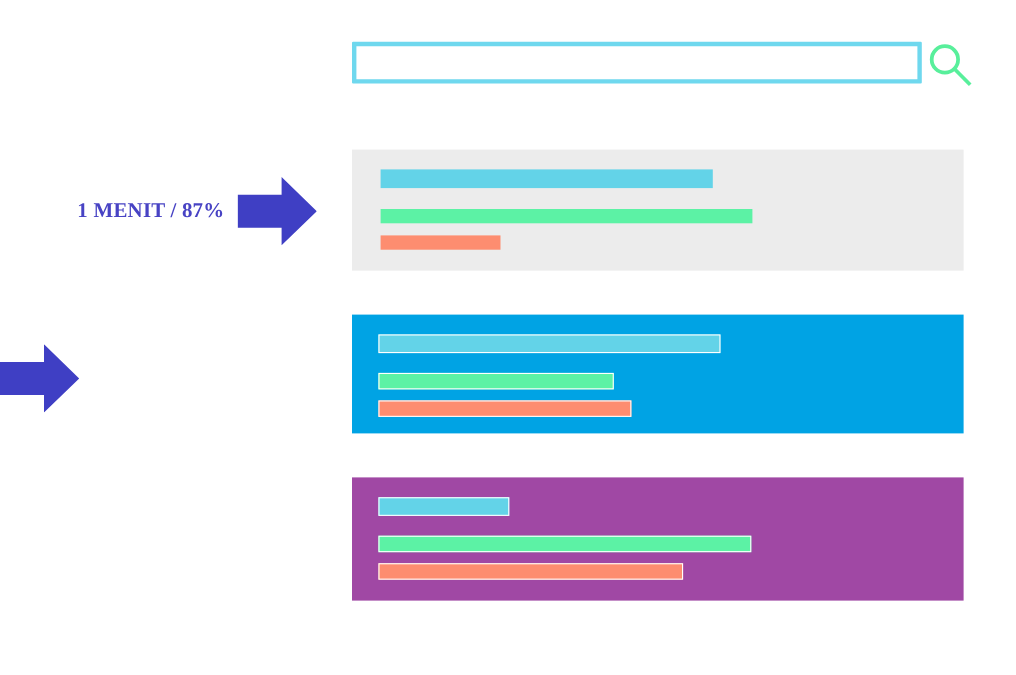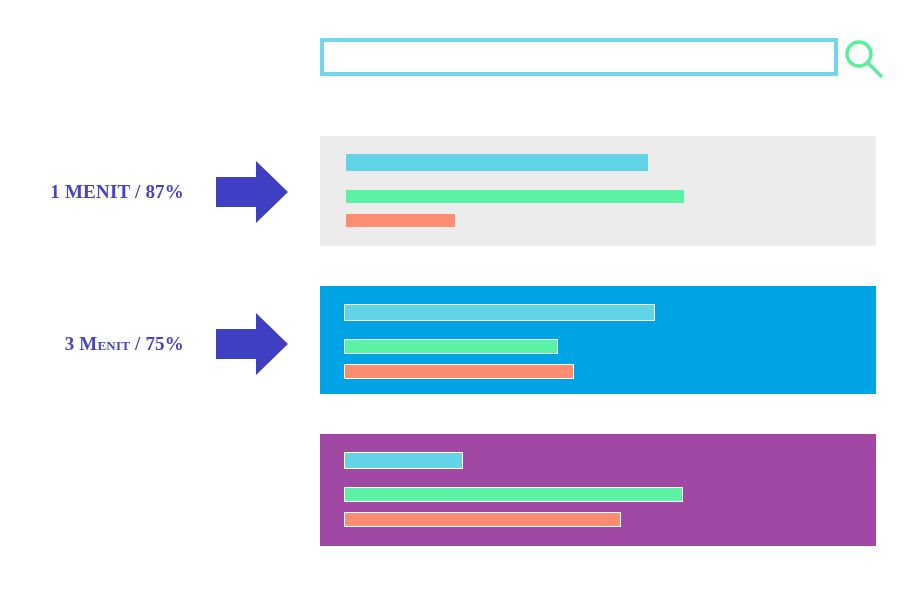--- a/index.html
+++ b/index.html
@@ -52,21 +52,21 @@
     position: absolute;
     left: 0;
     width: 300px;
     height: 80px;
     display: flex;
     align-items: center;
   }
   .row-label {
     flex: 1 1 auto;
     text-align: right;
-    padding-right: 32px;
+    padding-right: 12px;
     color: #4843c4;
     font-family: "Liberation Serif", serif;
     font-weight: bold;
     font-size: 19px;
     font-variant: small-caps;
     letter-spacing: 0.2px;
     white-space: nowrap;
   }
   .arrow-icon {
     flex: 0 0 auto;
@@ -103,21 +103,20 @@
 <div class="label-row" id="label-row-0" style="top: 152px;">
   <span class="row-label" style="color: rgb(72, 67, 196);">1 MENIT / 87%</span>
   <span class="arrow-icon">
     <svg width="72" height="62" viewBox="0 0 72 62" xmlns="http://www.w3.org/2000/svg">
       <polygon points="0,16 40,16 40,0 72,31 40,62 40,46 0,46" fill="#3f3fc4"></polygon>
     </svg>
   </span>
 </div>
 
 <div class="label-row" id="label-row-1" style="top: 304px;">
-  <span class="row-label" style="color: rgb(72, 67, 196);">3 Menit / 75%</span>
   <span class="arrow-icon">
     <svg width="72" height="62" viewBox="0 0 72 62" xmlns="http://www.w3.org/2000/svg">
       <polygon points="0,16 40,16 40,0 72,31 40,62 40,46 0,46" fill="#3f3fc4"></polygon>
     </svg>
   </span>
 </div>
 
 <div class="panel" id="panel-0" style="left: 320px; top: 136px; width: 556px; height: 110px; background: rgb(236, 236, 236);">
   <div class="bar" id="p0b0" style="left: 26px; top: 18px; width: 302px; height: 17px; background: rgb(99, 211, 232); border: none;"></div>
   <div class="bar" id="p0b1" style="left: 26px; top: 54px; width: 338px; height: 13px; background: rgb(92, 242, 165); border: none;"></div>

